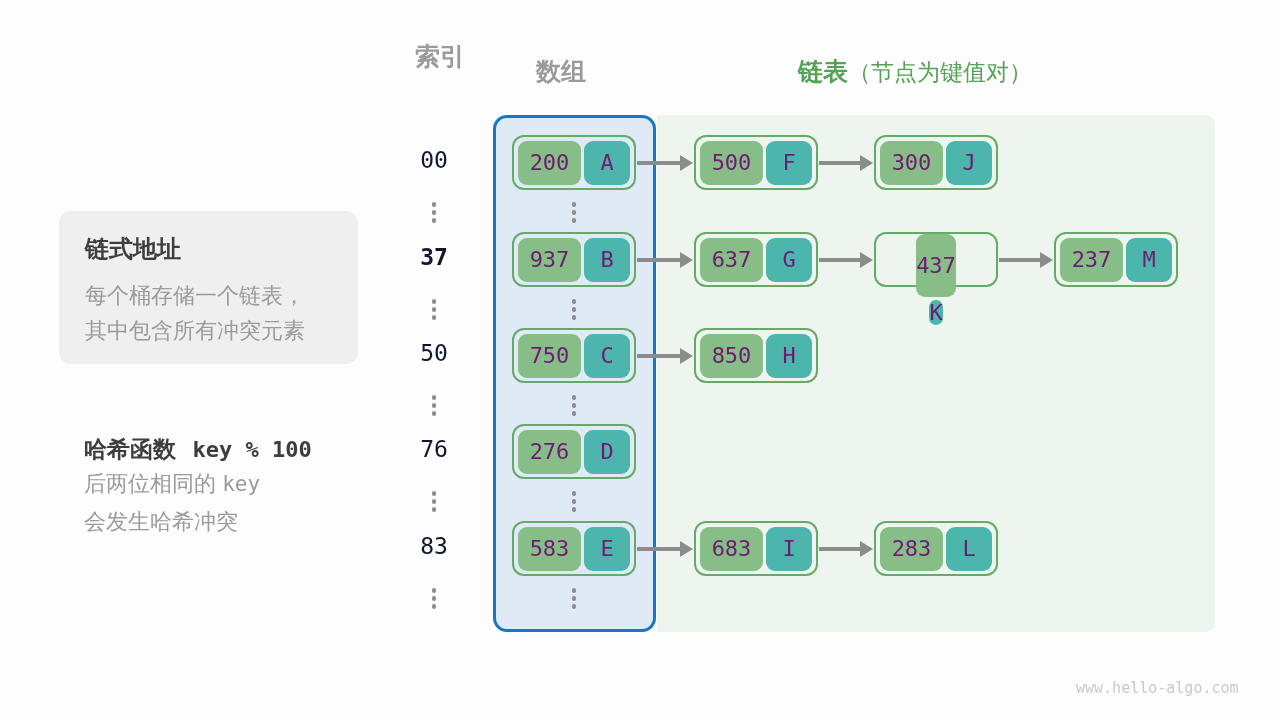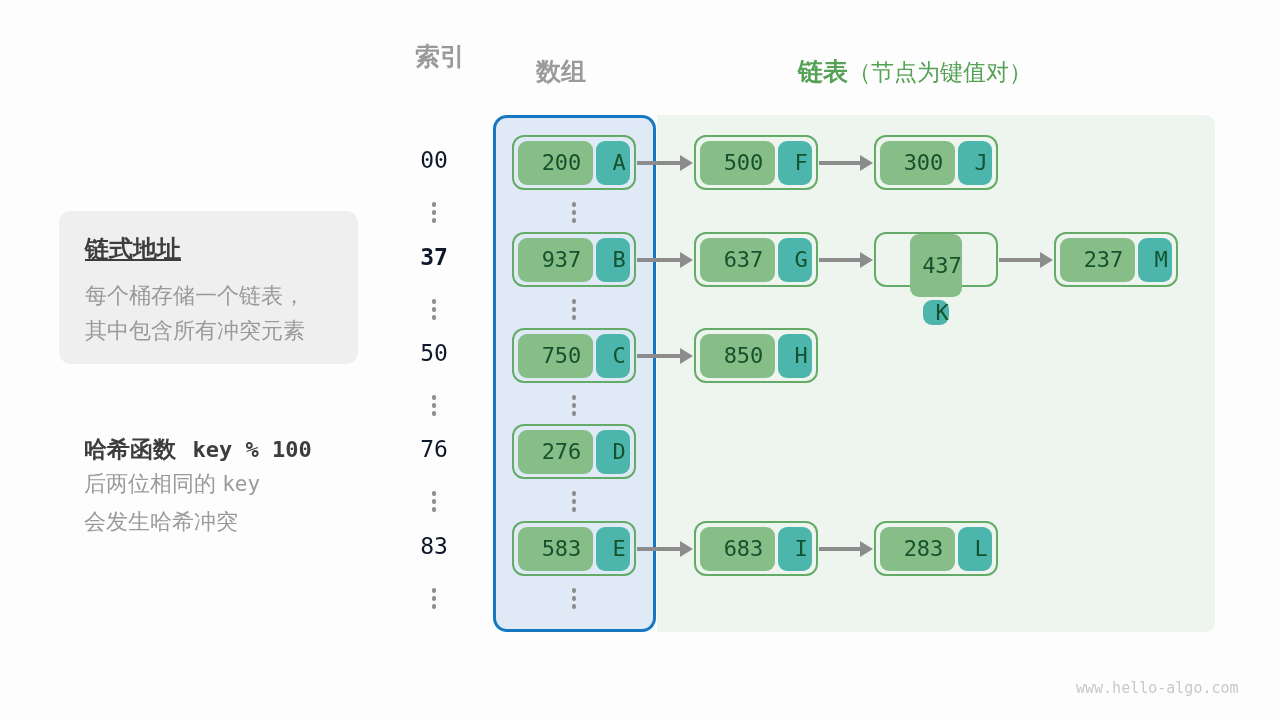--- a/index.html
+++ b/index.html
@@ -28,41 +28,41 @@
 
   
   .array-panel{left:493px;top:115px;width:163px;height:517px;box-sizing:border-box;
                background:var(--blue-bg);border:3px solid var(--blue-border);border-radius:14px;}
   .list-panel{left:657px;top:115px;width:558px;height:517px;background:var(--green-bg);
               border-radius:0 10px 10px 0;}
 
   
   .info-box{left:59px;top:211px;width:299px;height:153px;box-sizing:border-box;
             background:#efefef;border-radius:12px;padding:22px 26px;}
-  .info-title{font:bold 24px var(--sans);color:var(--dark-text);margin-bottom:13px;text-decoration:underline;}
+  .info-title{font:bold 24px var(--sans);color:var(--dark-text);margin-bottom:13px;}
   .info-line{font:normal 22px var(--sans);color:var(--gray-text);line-height:35px;white-space:nowrap;}
 
   
   .hash-note{left:84px;top:434px;white-space:nowrap;}
   .hash-title{font:bold 23px var(--sans);color:var(--dark-text);}
   .hash-code{font:bold 22px var(--mono);color:var(--dark-text);margin-left:12px;}
   .hash-line{font:normal 22px var(--sans);color:var(--gray-text);line-height:38px;white-space:nowrap;}
   .hash-line .mono{font-family:var(--mono);font-size:21px;}
   .hash-line:first-of-type{margin-top:9px;}
 
   
   .idx{position:absolute;width:62px;text-align:center;font:normal 23px var(--mono);
        color:#0f172a;white-space:nowrap;}
 
   
   .node{position:absolute;width:124px;height:55px;box-sizing:border-box;
         border:2.5px solid var(--node-border);border-radius:12px;
         display:flex;align-items:center;padding:0 4px;gap:3px;background:transparent;z-index:3;}
   .kbox,.vbox{height:44px;border-radius:9px;display:flex;align-items:center;justify-content:center;
-        color:#14532d;font:normal 22px var(--mono);padding-left:12px;}
+        color:#701a75;font:normal 22px var(--mono);}
   .kbox{flex:0 0 63px;background:var(--key-bg);}
   .vbox{flex:1 1 auto;background:var(--val-bg);}
 
   
   .arrow{position:absolute;height:0;z-index:4;}
   .arrow .shaft{position:absolute;left:0;right:10px;top:-2px;height:4px;background:var(--arrow);}
   .arrow .head{position:absolute;right:0;top:-8px;width:0;height:0;
                border-left:13px solid var(--arrow);
                border-top:8px solid transparent;border-bottom:8px solid transparent;}
 

